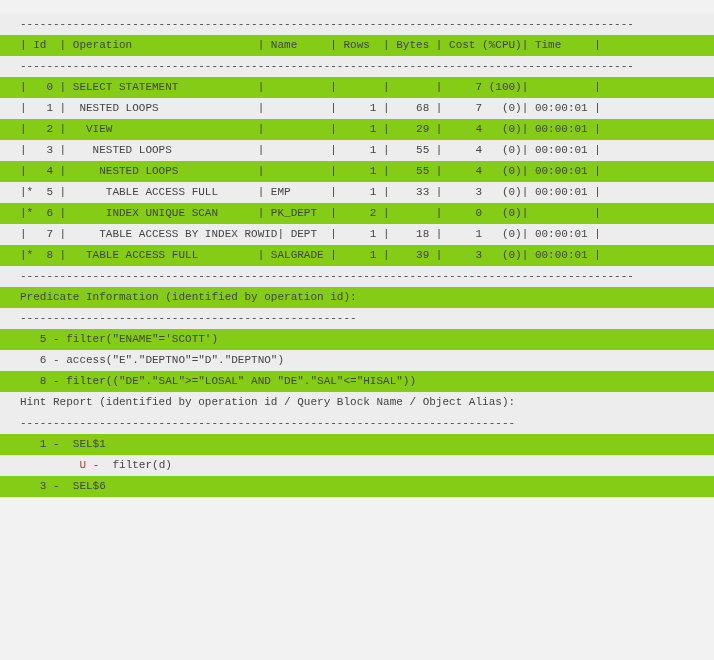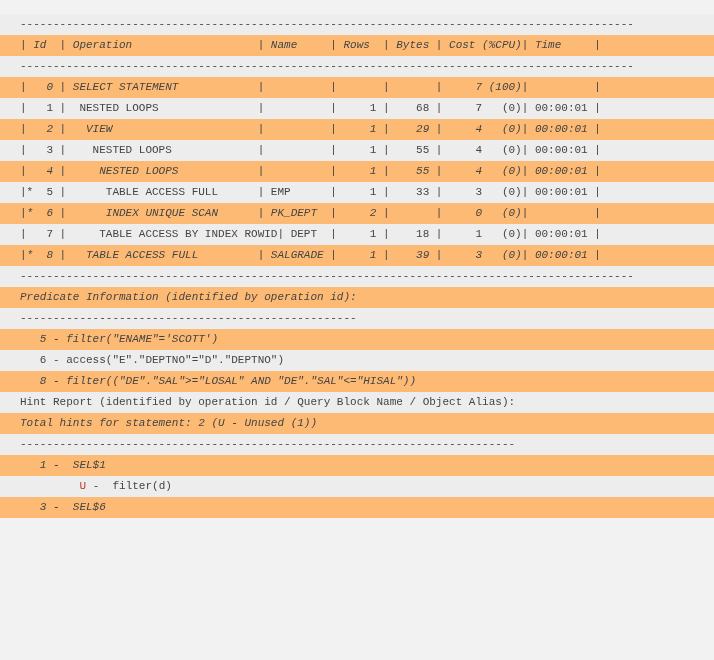--- a/index.html
+++ b/index.html
@@ -15,21 +15,21 @@
     background: #f2f2f2;
     padding: 14px 0 6px 0;
     box-sizing: border-box;
   }
   .line {
     white-space: pre;
     padding: 4px 20px;
     line-height: 13px;
   }
   .odd  { background: #ededed; }
-  .even { background: #fdba74; font-style: italic; }
+  .even { background: #84cc16; }
   .red  { color: #c0392b; }
 </style>
 </head>
 <body>
 
 <div class="sheet">
 
   <div class="line odd">---------------------------------------------------------------------------------------------</div>
   <div class="line even">| Id  | Operation                   | Name     | Rows  | Bytes | Cost (%CPU)| Time     |</div>
   <div class="line odd">---------------------------------------------------------------------------------------------</div>
@@ -47,21 +47,20 @@
   <div class="line odd">---------------------------------------------------------------------------------------------</div>
 
   <div class="line even">Predicate Information (identified by operation id):</div>
   <div class="line odd">---------------------------------------------------</div>
 
   <div class="line even">   5 - filter("ENAME"='SCOTT')</div>
   <div class="line odd">   6 - access("E"."DEPTNO"="D"."DEPTNO")</div>
   <div class="line even">   8 - filter(("DE"."SAL"&gt;="LOSAL" AND "DE"."SAL"&lt;="HISAL"))</div>
 
   <div class="line odd">Hint Report (identified by operation id / Query Block Name / Object Alias):</div>
-  <div class="line even">Total hints for statement: 2 (U - Unused (1))</div>
   <div class="line odd">---------------------------------------------------------------------------</div>
 
   <div class="line even">   1 -  SEL$1</div>
   <div class="line odd"><span>         </span><span class="red">U</span><span> -  filter(d)</span></div>
 
   <div class="line even">   3 -  SEL$6</div>
 
 </div>
 
 </body></html>

